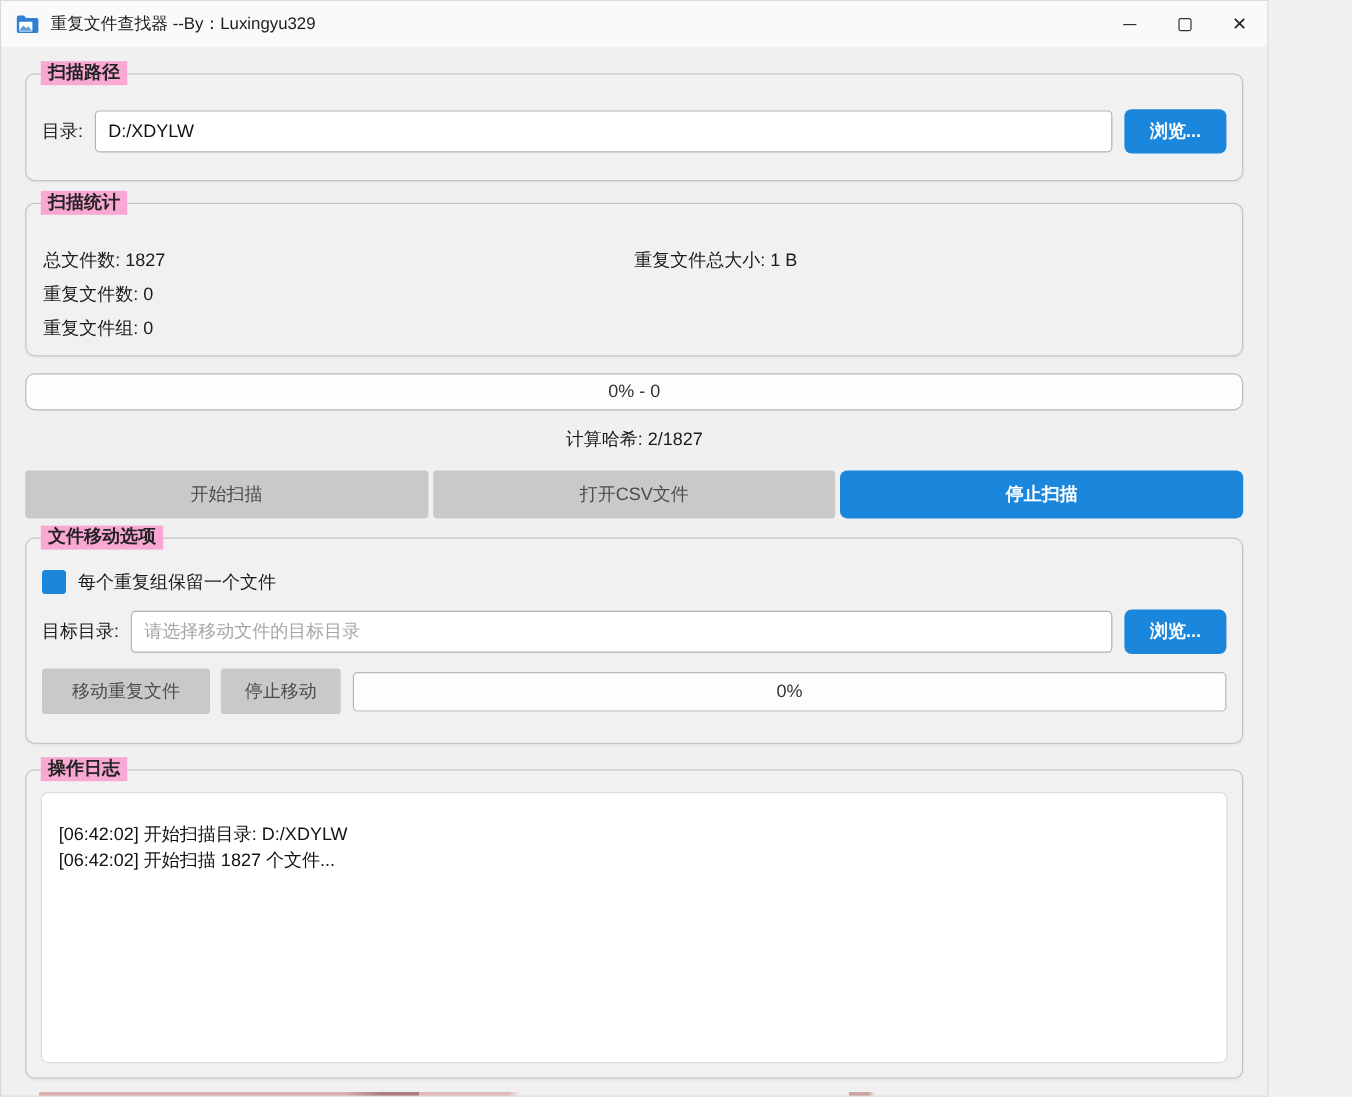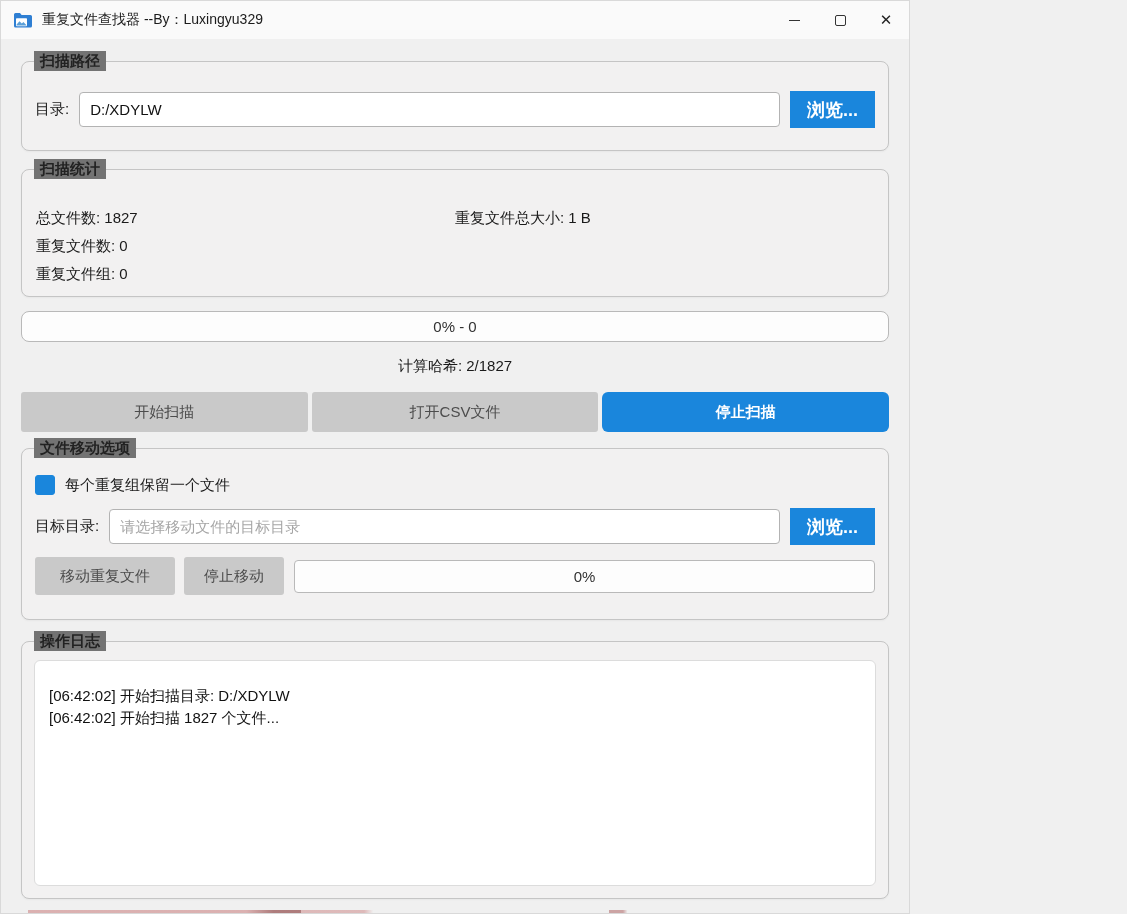--- a/index.html
+++ b/index.html
@@ -4,21 +4,21 @@
 <style>
   * { box-sizing: border-box; margin: 0; padding: 0; }
   html, body { width: 1127px; height: 914px; overflow: hidden; }
   body {
     font-family: "Liberation Sans", "DejaVu Sans", sans-serif;
     background: #f0f0f0;
     color: #1a1a1a;
     position: relative;
   }
   .window {
-    width: 910px; height: 914px;
+    width: 1057px; height: 914px;
     background: #f0f0f0;
     border: 1px solid #d9d9d9;
     display: flex; flex-direction: column;
     position: relative;
   }
   
   .titlebar {
     height: 38px; flex: 0 0 38px;
     background: #fafafa;
     display: flex; align-items: center;
@@ -38,38 +38,38 @@
   .content { flex: 1; padding: 0 20px; display: flex; flex-direction: column; }
   .groupbox {
     position: relative;
     border: 1px solid #c5c5c5;
     border-radius: 8px;
     background: #f2f1f1;
     box-shadow: 0 1px 2px rgba(0,0,0,0.04);
   }
   .groupbox-title {
     position: absolute; top: -11px; left: 12px;
-    background: #737373; padding: 0 6px;
+    background: #f9a8d4; padding: 0 6px;
     font-size: 15px; font-weight: 700; color: #222;
     line-height: 20px;
   }
   .field-label { font-size: 15px; color: #1a1a1a; white-space: nowrap; }
   .text-input {
     flex: 1; height: 35px;
     border: 1px solid #b3b3b3; border-radius: 4px;
     background: #ffffff; padding: 12px 10px;
     font-size: 15px; color: #111;
     font-family: "Liberation Sans", "DejaVu Sans", sans-serif;
     outline: none;
   }
   .text-input::placeholder { color: #a6a6a6; }
   .btn-blue {
     background: #1a86dc; color: #ffffff;
-    border: none; border-radius: 0;
-    font-size: 18px; font-weight: 600;
+    border: none; border-radius: 6px;
+    font-size: 15px; font-weight: 600;
     height: 37px; width: 85px;
     cursor: pointer;
     font-family: "Liberation Sans", "DejaVu Sans", sans-serif;
   }
   .btn-gray {
     background: #c9c9c9; color: #4c4c4c;
     border: none; border-radius: 3px;
     font-size: 15px;
     cursor: pointer;
     font-family: "Liberation Sans", "DejaVu Sans", sans-serif;

